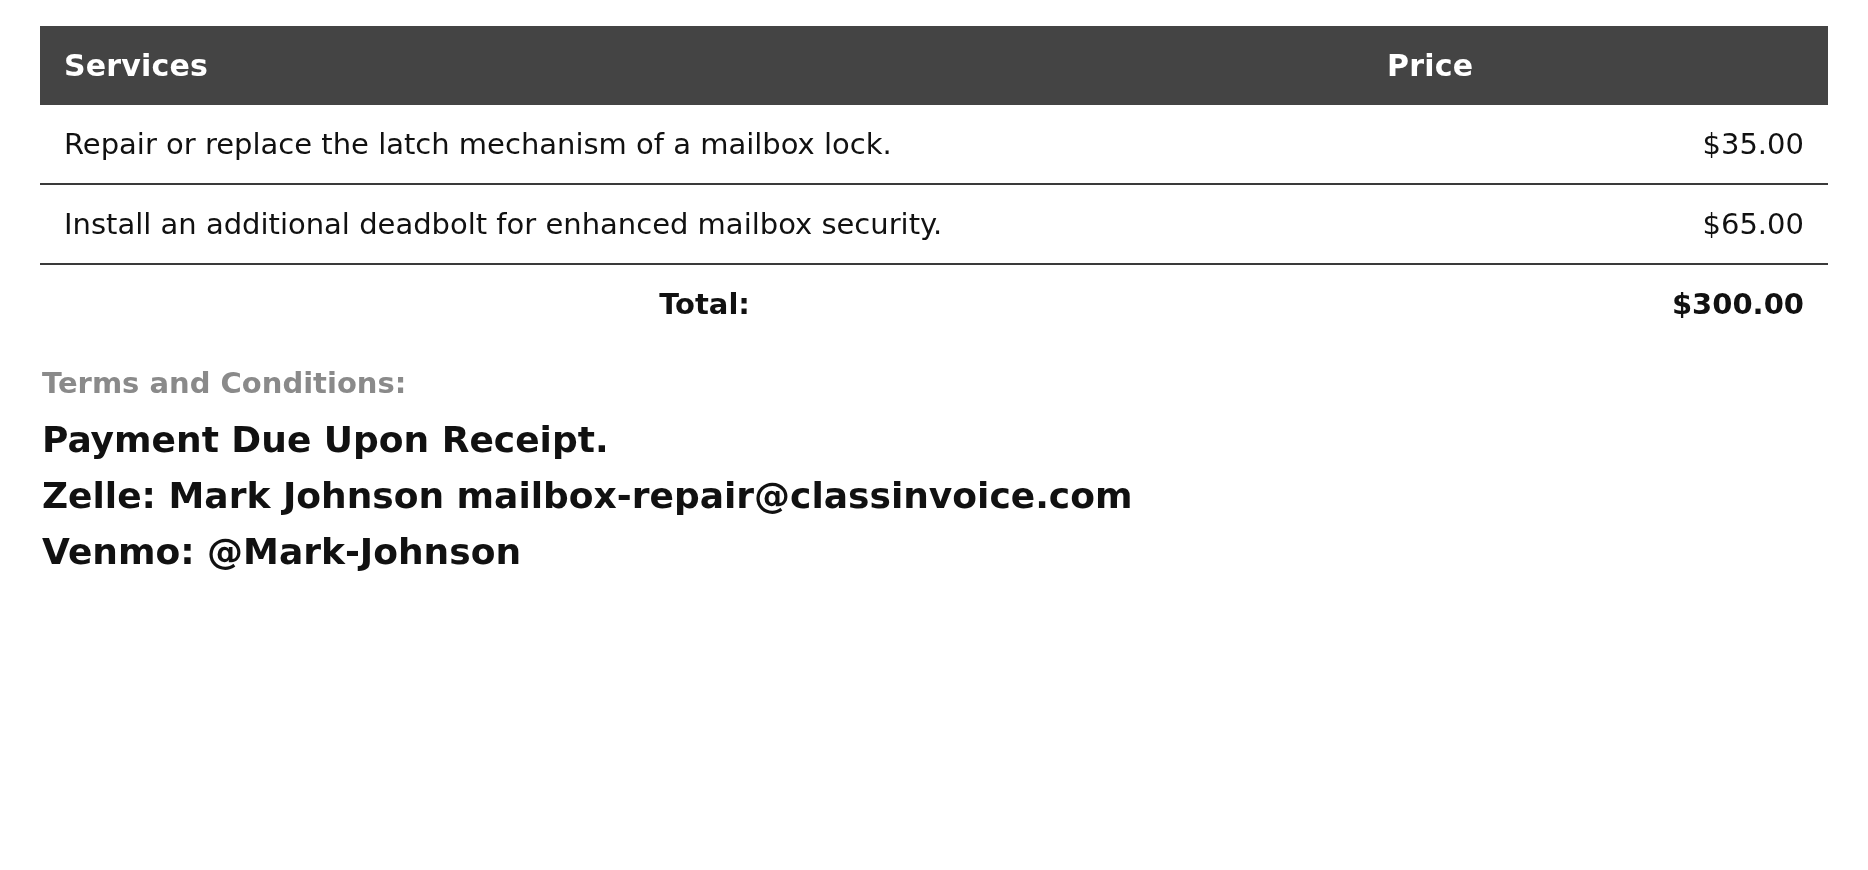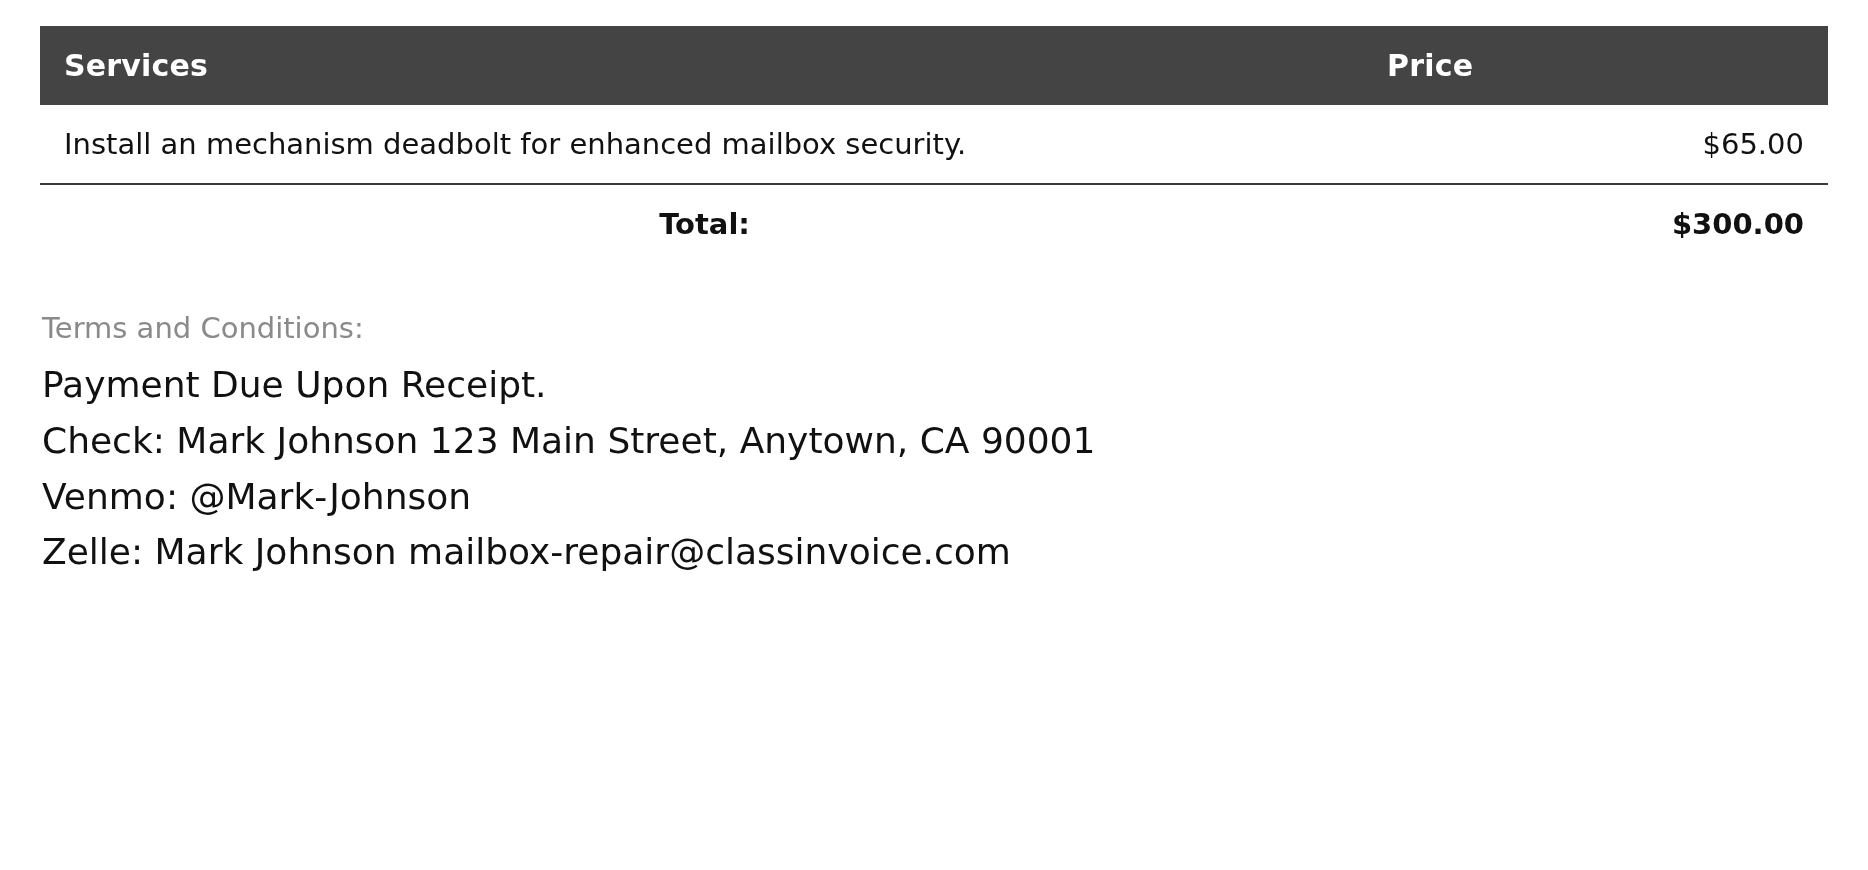--- a/index.html
+++ b/index.html
@@ -53,22 +53,23 @@
     border-bottom: none;
     font-weight: bold;
     font-size: 29px;
     padding-top: 22px;
   }
   .invoice-table tbody tr.total-row td.total-label {
     text-align: center;
     padding-right: 18px;
   }
   .terms {
-    margin-top: 48px;
+    margin-top: 23px;
     padding-left: 2px;
+    font-weight: bold;
   }
   .terms-heading {
     color: #8a8a8a;
     font-size: 29px;
     margin-bottom: 12px;
   }
   .terms-line {
     font-size: 36px;
     color: #111111;
     line-height: 1.55;
@@ -87,31 +88,34 @@
       <col class="col-price">
     </colgroup>
     <thead>
       <tr>
         <th class="service-col">Services</th>
         <th class="price-col">Price</th>
       </tr>
     </thead>
     <tbody>
       <tr>
-        <td class="service-cell">Install an mechanism deadbolt for enhanced mailbox security.</td>
+        <td class="service-cell">Repair or replace the latch mechanism of a mailbox lock.</td>
+        <td class="price-cell">$35.00</td>
+      </tr>
+      <tr>
+        <td class="service-cell">Install an additional deadbolt for enhanced mailbox security.</td>
         <td class="price-cell">$65.00</td>
       </tr>
       <tr class="total-row">
         <td class="total-label">Total:</td>
         <td class="price-cell">$300.00</td>
       </tr>
     </tbody>
   </table>
 
   <div class="terms">
     <div class="terms-heading">Terms and Conditions:</div>
     <div class="terms-line">Payment Due Upon Receipt.</div>
-    <div class="terms-line">Check: Mark Johnson 123 Main Street, Anytown, CA 90001</div>
+    <div class="terms-line">Zelle: Mark Johnson mailbox-repair@classinvoice.com</div>
     <div class="terms-line">Venmo: @Mark-Johnson</div>
-    <div class="terms-line">Zelle: Mark Johnson mailbox-repair@classinvoice.com</div>
   </div>
 
 </div>
 
 </body></html>

